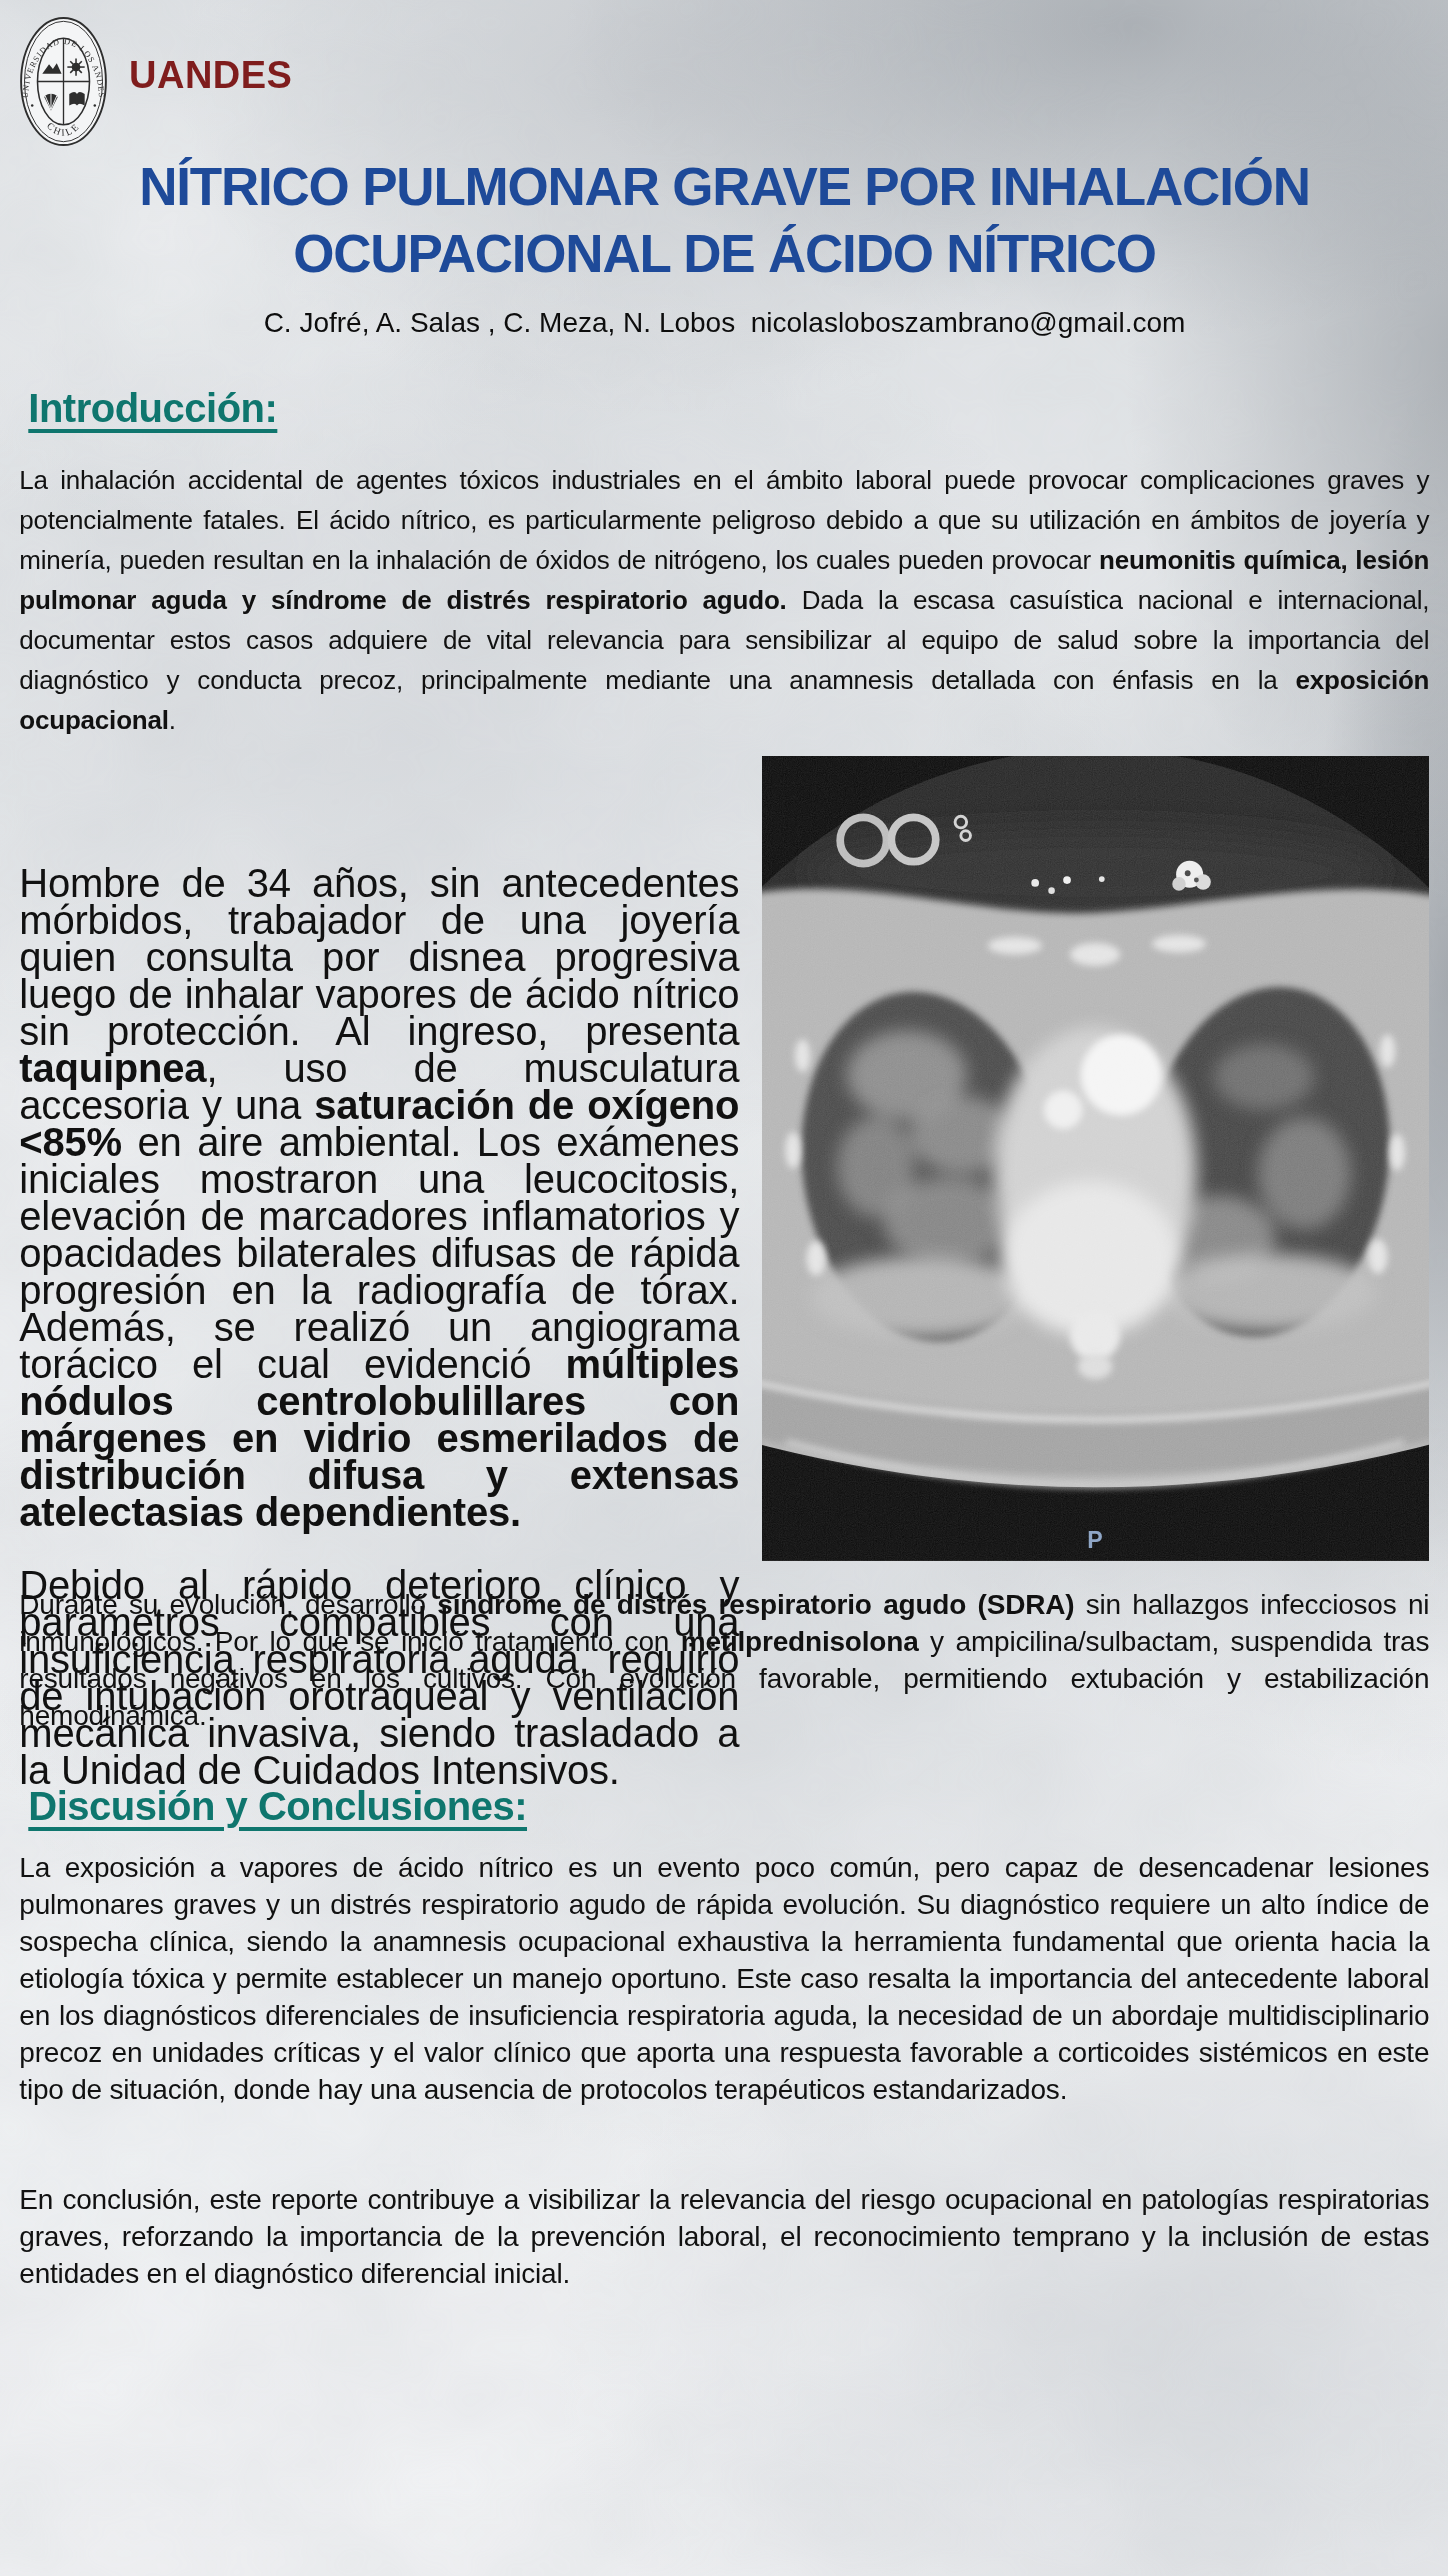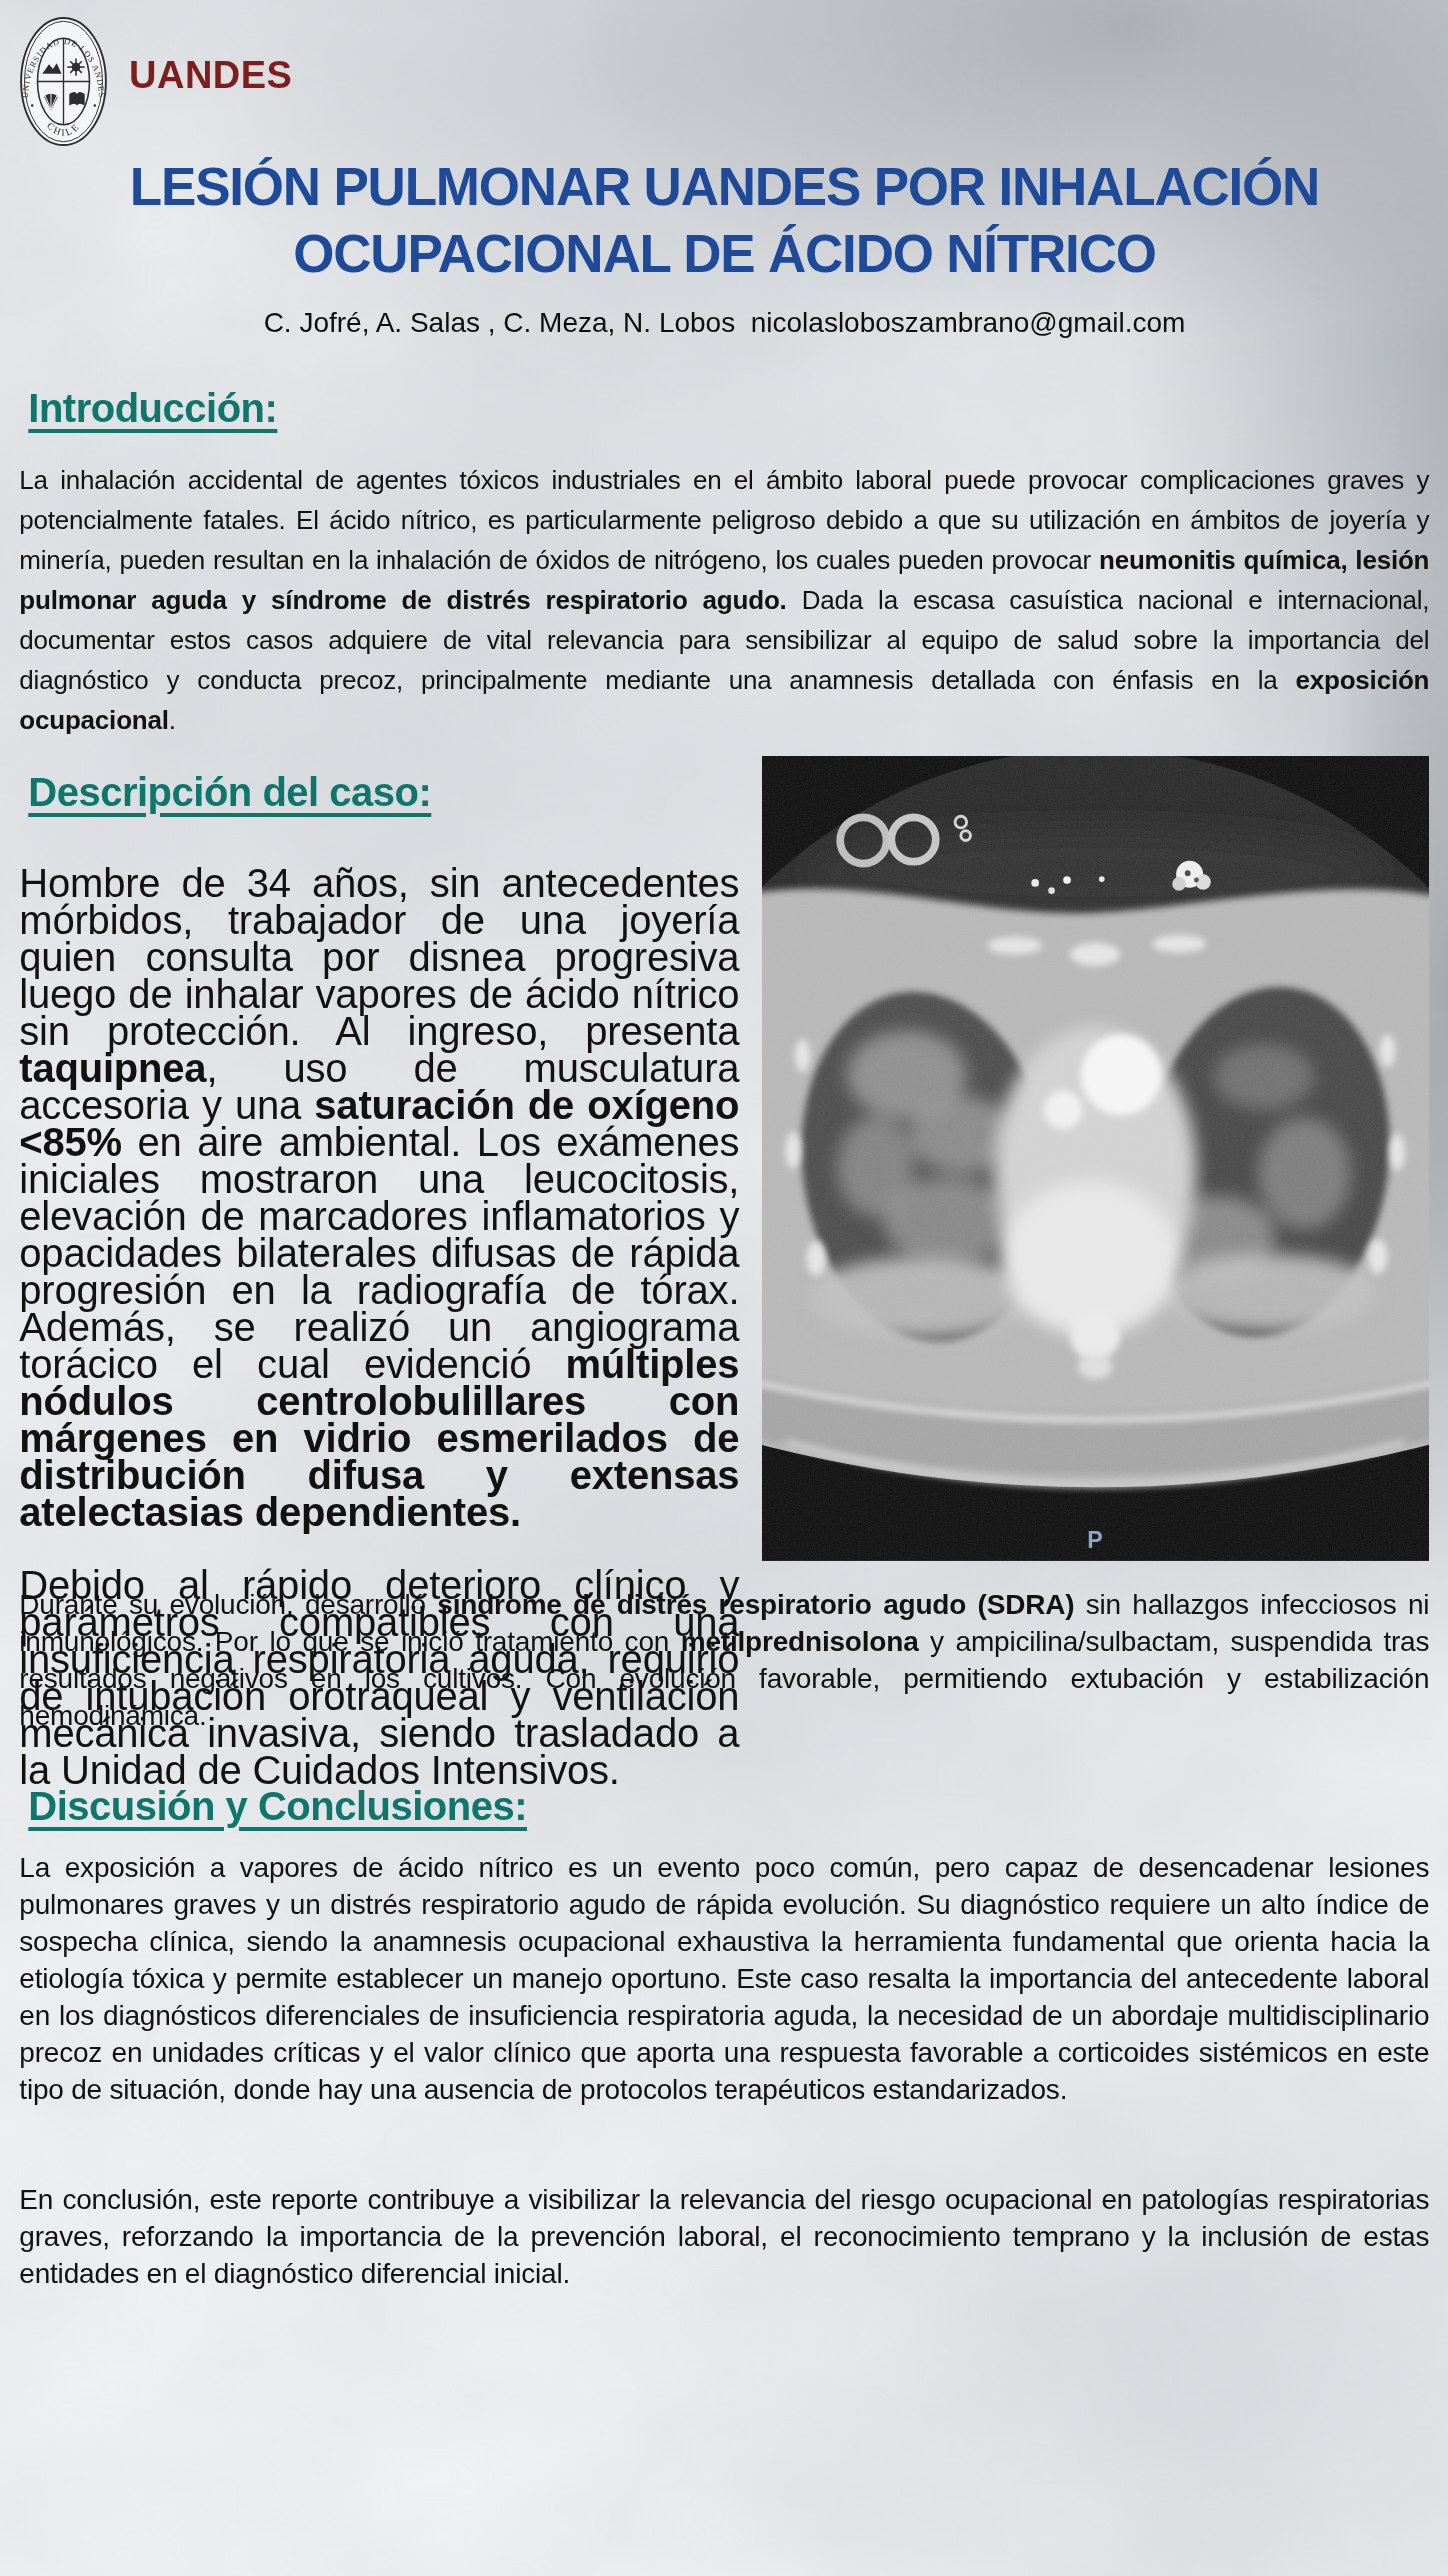--- a/index.html
+++ b/index.html
@@ -124,29 +124,28 @@
     <text font-family="Liberation Serif,serif" font-size="10" letter-spacing="2.4" fill="#2e2e2e">
       <textPath href="#sealBottomArc" startOffset="50%" text-anchor="middle">CHILE</textPath>
     </text>
     <circle cx="13.5" cy="93" r="1.3" fill="#2e2e2e"></circle>
     <circle cx="78.5" cy="93" r="1.3" fill="#2e2e2e"></circle>
   </svg>
 
   <div class="wordmark">UANDES</div>
 
   <div class="title">
-    <div>LESIÓN PULMONAR UANDES POR INHALACIÓN</div>
+    <div>NÍTRICO PULMONAR GRAVE POR INHALACIÓN</div>
     <div>OCUPACIONAL DE ÁCIDO NÍTRICO</div>
   </div>
   <div class="authors">C. Jofré, A. Salas , C. Meza, N. Lobos  nicolasloboszambrano@gmail.com</div>
 
   <h2 class="sec-heading" id="h-intro">Introducción:</h2>
   <p class="para" id="p-intro"><span>La inhalación accidental de agentes tóxicos industriales en el ámbito laboral puede provocar complicaciones graves y potencialmente fatales. El ácido nítrico, es particularmente peligroso debido a que su utilización en ámbitos de joyería y minería, pueden resultan en la inhalación de óxidos de nitrógeno, los cuales pueden provocar </span><b>neumonitis química, lesión pulmonar aguda y síndrome de distrés respiratorio agudo.</b><span> Dada la escasa casuística nacional e internacional, documentar estos casos adquiere de vital relevancia para sensibilizar al equipo de salud sobre la importancia del diagnóstico y conducta precoz, principalmente mediante una anamnesis detallada con énfasis en la </span><b>exposición ocupacional</b><span>.</span></p>
 
-  <h2 class="sec-heading" id="h-caso">Descripción del caso:</h2>
   <div class="case-col">
     <p><span>Hombre de 34 años, sin antecedentes mórbidos, trabajador de una joyería quien consulta por disnea progresiva luego de inhalar vapores de ácido nítrico sin protección. Al ingreso, presenta </span><b>taquipnea</b><span>, uso de musculatura accesoria y una </span><b>saturación de oxígeno &lt;85%</b><span> en aire ambiental. Los exámenes iniciales mostraron una leucocitosis, elevación de marcadores inflamatorios y opacidades bilaterales difusas de rápida progresión en la radiografía de tórax. Además, se realizó un angiograma torácico el cual evidenció </span><b>múltiples nódulos centrolobulillares con márgenes en vidrio esmerilados de distribución difusa y extensas atelectasias dependientes.</b></p>
     <p><span>Debido al rápido deterioro clínico y parámetros compatibles con una insuficiencia respiratoria aguda, requirió de intubación orotraqueal y ventilación mecánica invasiva, siendo trasladado a la Unidad de Cuidados Intensivos.</span></p>
   </div>
 
   <figure class="ct-figure" style="margin:0">
     <svg viewBox="0 0 691 833">
       <defs>
         <filter id="b4" x="-40%" y="-40%" width="180%" height="180%">
             <feGaussianBlur stdDeviation="4"></feGaussianBlur>

